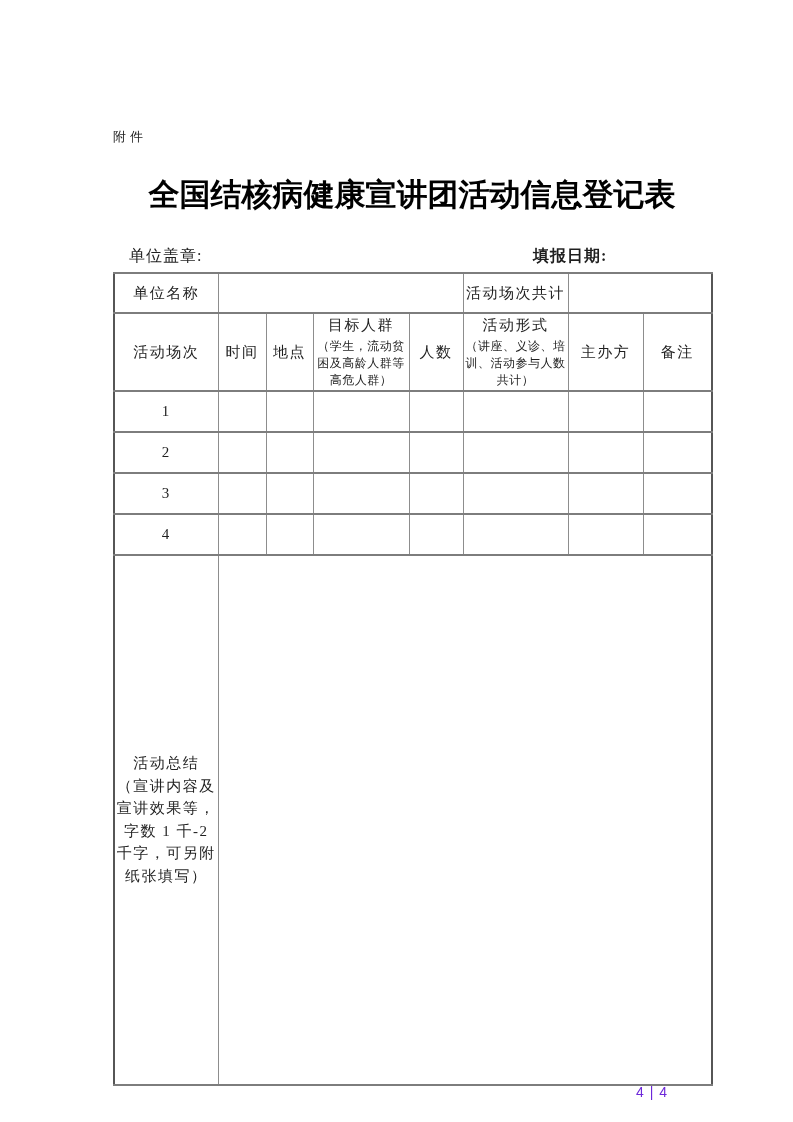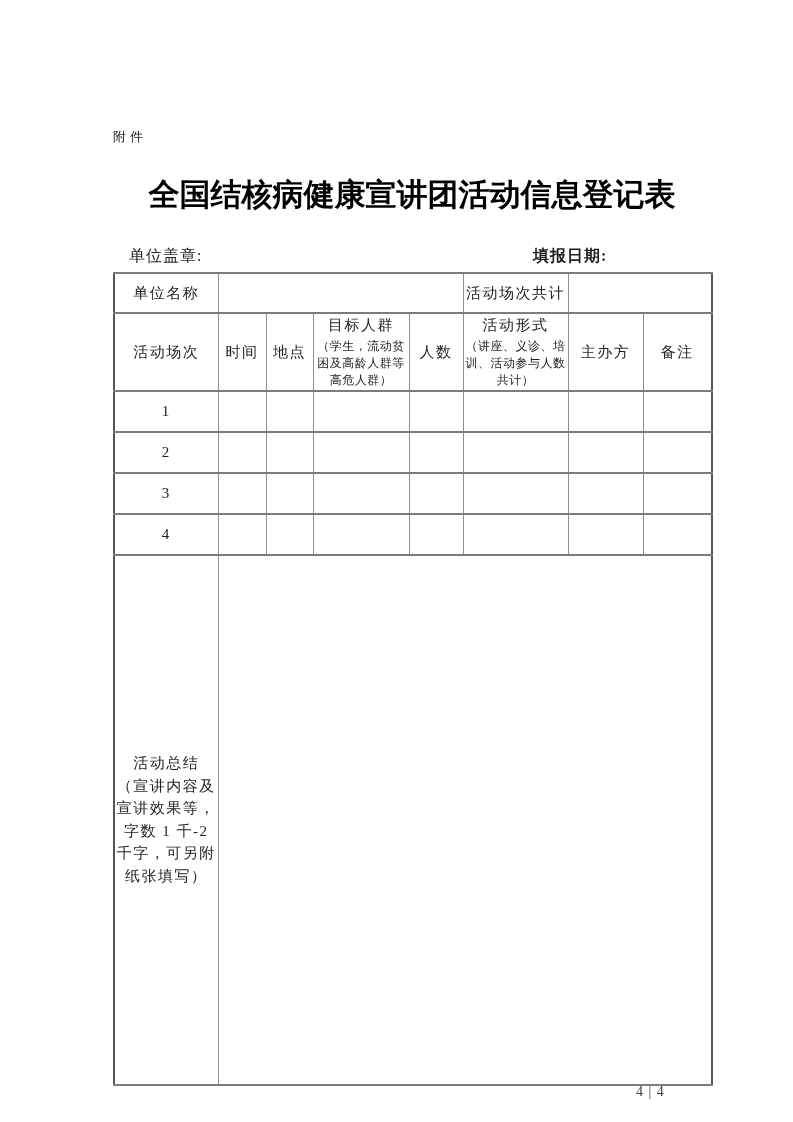--- a/index.html
+++ b/index.html
@@ -79,23 +79,23 @@
   td.summary-label {
     white-space: pre-line;
     line-height: 1.78;
     letter-spacing: 1px;
   }
   .page-number {
     position: absolute;
     left: 636px;
     top: 1084px;
     font-size: 14px;
-    color: #404040;
+    color: #6d28d9;
     letter-spacing: 1px;
-    font-family: Liberation Serif, serif;
+    font-family: Liberation Sans, sans-serif;
   }
 </style>
 </head>
 <body>
 
 <div class="page">
 
   <div class="attachment">附件</div>
 
   <div class="doc-title">全国结核病健康宣讲团活动信息登记表</div>

